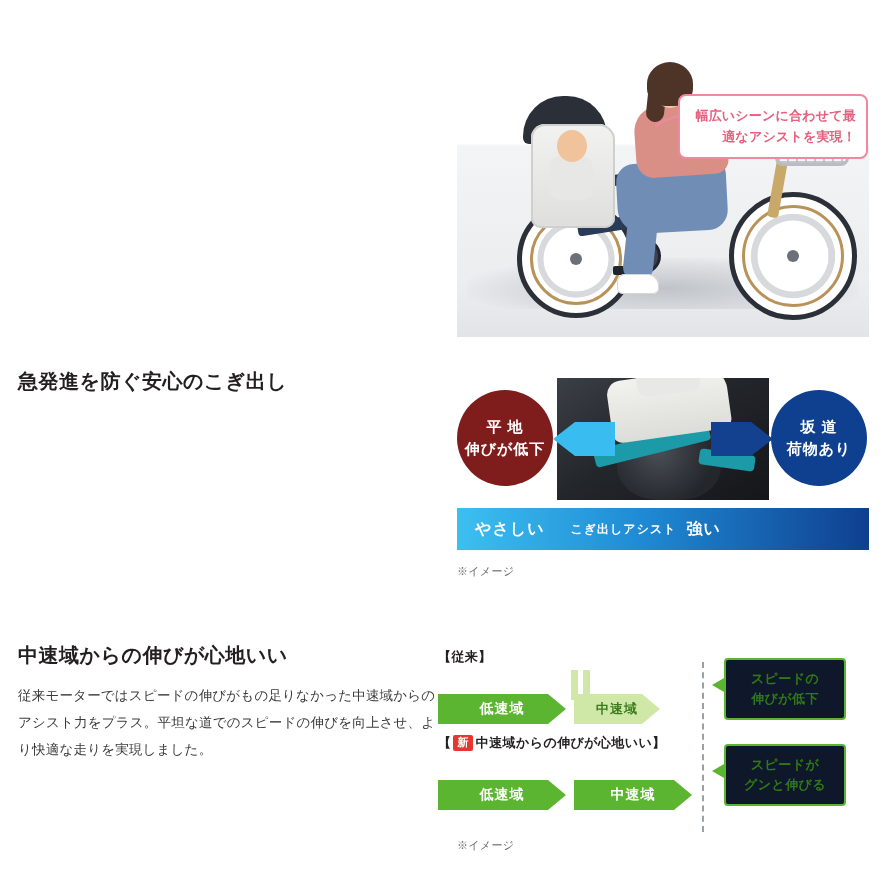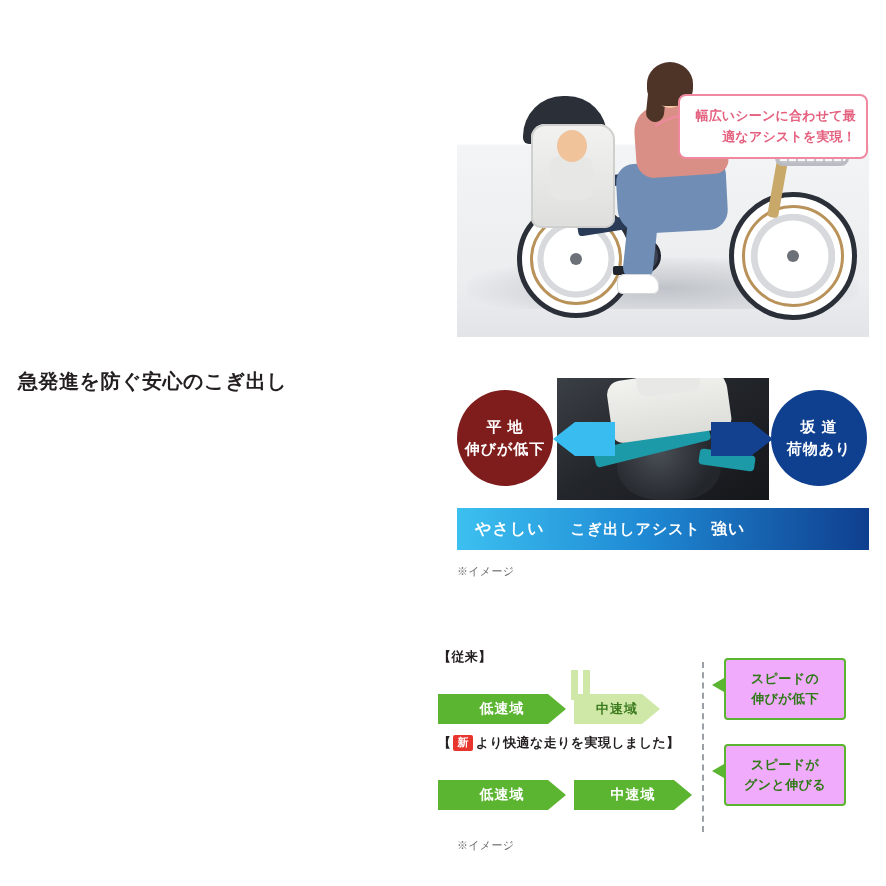--- a/index.html
+++ b/index.html
@@ -361,21 +361,21 @@
     width: 412px; height: 42px;
     background: linear-gradient(to right, #3cc0f0 0%, #1f8ad4 45%, #0f3f8f 100%);
     display: flex;
     align-items: center;
     color: #ffffff;
     font-weight: bold;
     font-size: 16px;
     letter-spacing: 1px;
   }
   .gb-left { margin-left: 18px; }
-  .gb-center { margin-left: 26px; font-size: 15px; }
+  .gb-center { margin-left: 26px; font-size: 12px; }
   .gb-right { margin-left: 10px; }
 
   .note {
     position: absolute;
     font-size: 11px;
     color: #6b6b6b;
     letter-spacing: 0.3px;
   }
   #note2 { left: 457px; top: 196px; }
 
@@ -440,21 +440,21 @@
     height: 170px;
     border-left: 2px dashed #9aa0a6;
   }
   .result-box {
     position: absolute;
     left: 286px;
     width: 122px;
     box-sizing: border-box;
     border: 2px solid #5cb531;
     border-radius: 4px;
-    background: #f0abfc;
+    background: #0f172a;
     color: #2f7a16;
     font-size: 13px;
     font-weight: bold;
     line-height: 1.55;
     text-align: center;
     padding: 9px 4px;
     letter-spacing: 0.4px;
   }
   #res-old { top: 10px; }
   #res-new { top: 96px; }
@@ -558,35 +558,37 @@
         <span class="gb-right">強い</span>
       </div>
     </div>
 
     <div class="note" id="note2">※イメージ</div>
   </div>
 
   <div class="section" id="sec3">
 
     <div class="txt-col">
+      <h2 class="sec-title">中速域からの伸びが心地いい</h2>
+      <p class="sec-body">従来モーターではスピードの伸びがもの足りなかった中速域からのアシスト力をプラス。平坦な道でのスピードの伸びを向上させ、より快適な走りを実現しました。</p>
     </div>
 
     <div class="fig3">
 
       <div class="grp-label" id="lbl-old">【従来】</div>
 
       <div class="bar-arrow ar-clip" id="old-low">低速域</div>
       <div class="dash" id="dash1"></div>
       <div class="dash" id="dash2"></div>
       <div class="bar-arrow ar-clip" id="old-mid">中速域</div>
 
       <div class="grp-label" id="lbl-new">
         <span>【</span>
         <span class="new-badge">新</span>
-        <span>より快適な走りを実現しました】</span>
+        <span>中速域からの伸びが心地いい】</span>
       </div>
 
       <div class="bar-arrow ar-clip" id="new-low">低速域</div>
       <div class="bar-arrow ar-clip" id="new-mid">中速域</div>
 
       <div class="divider-dash"></div>
 
       <div class="res-tail" id="tail-old">
         <svg width="12" height="14" viewBox="0 0 12 14" aria-hidden="true">
             <path d="M12 0 L0 7 L12 14 Z" fill="#5cb531"></path>

